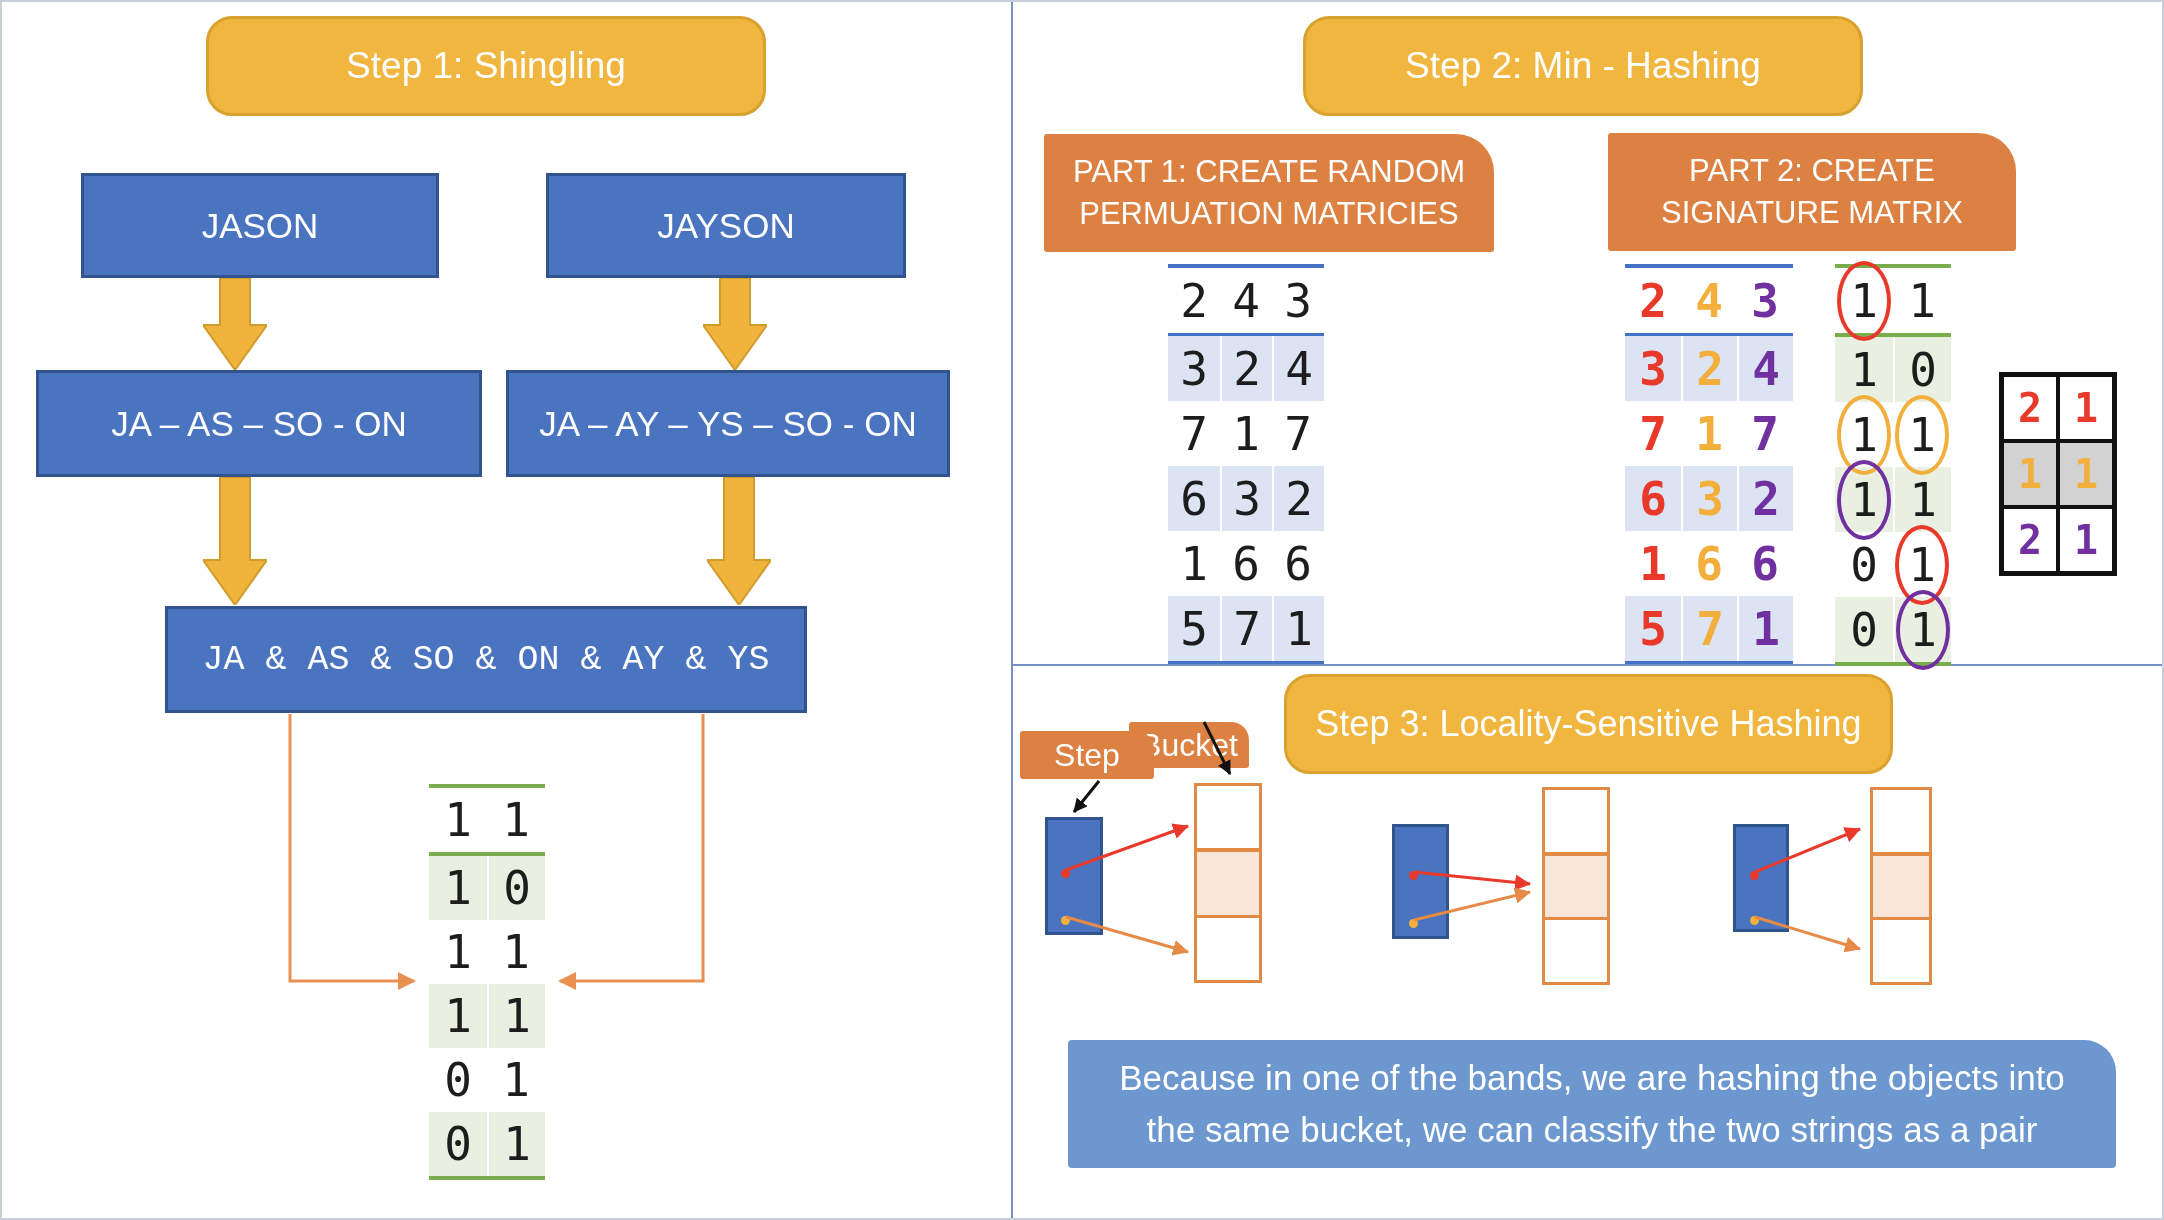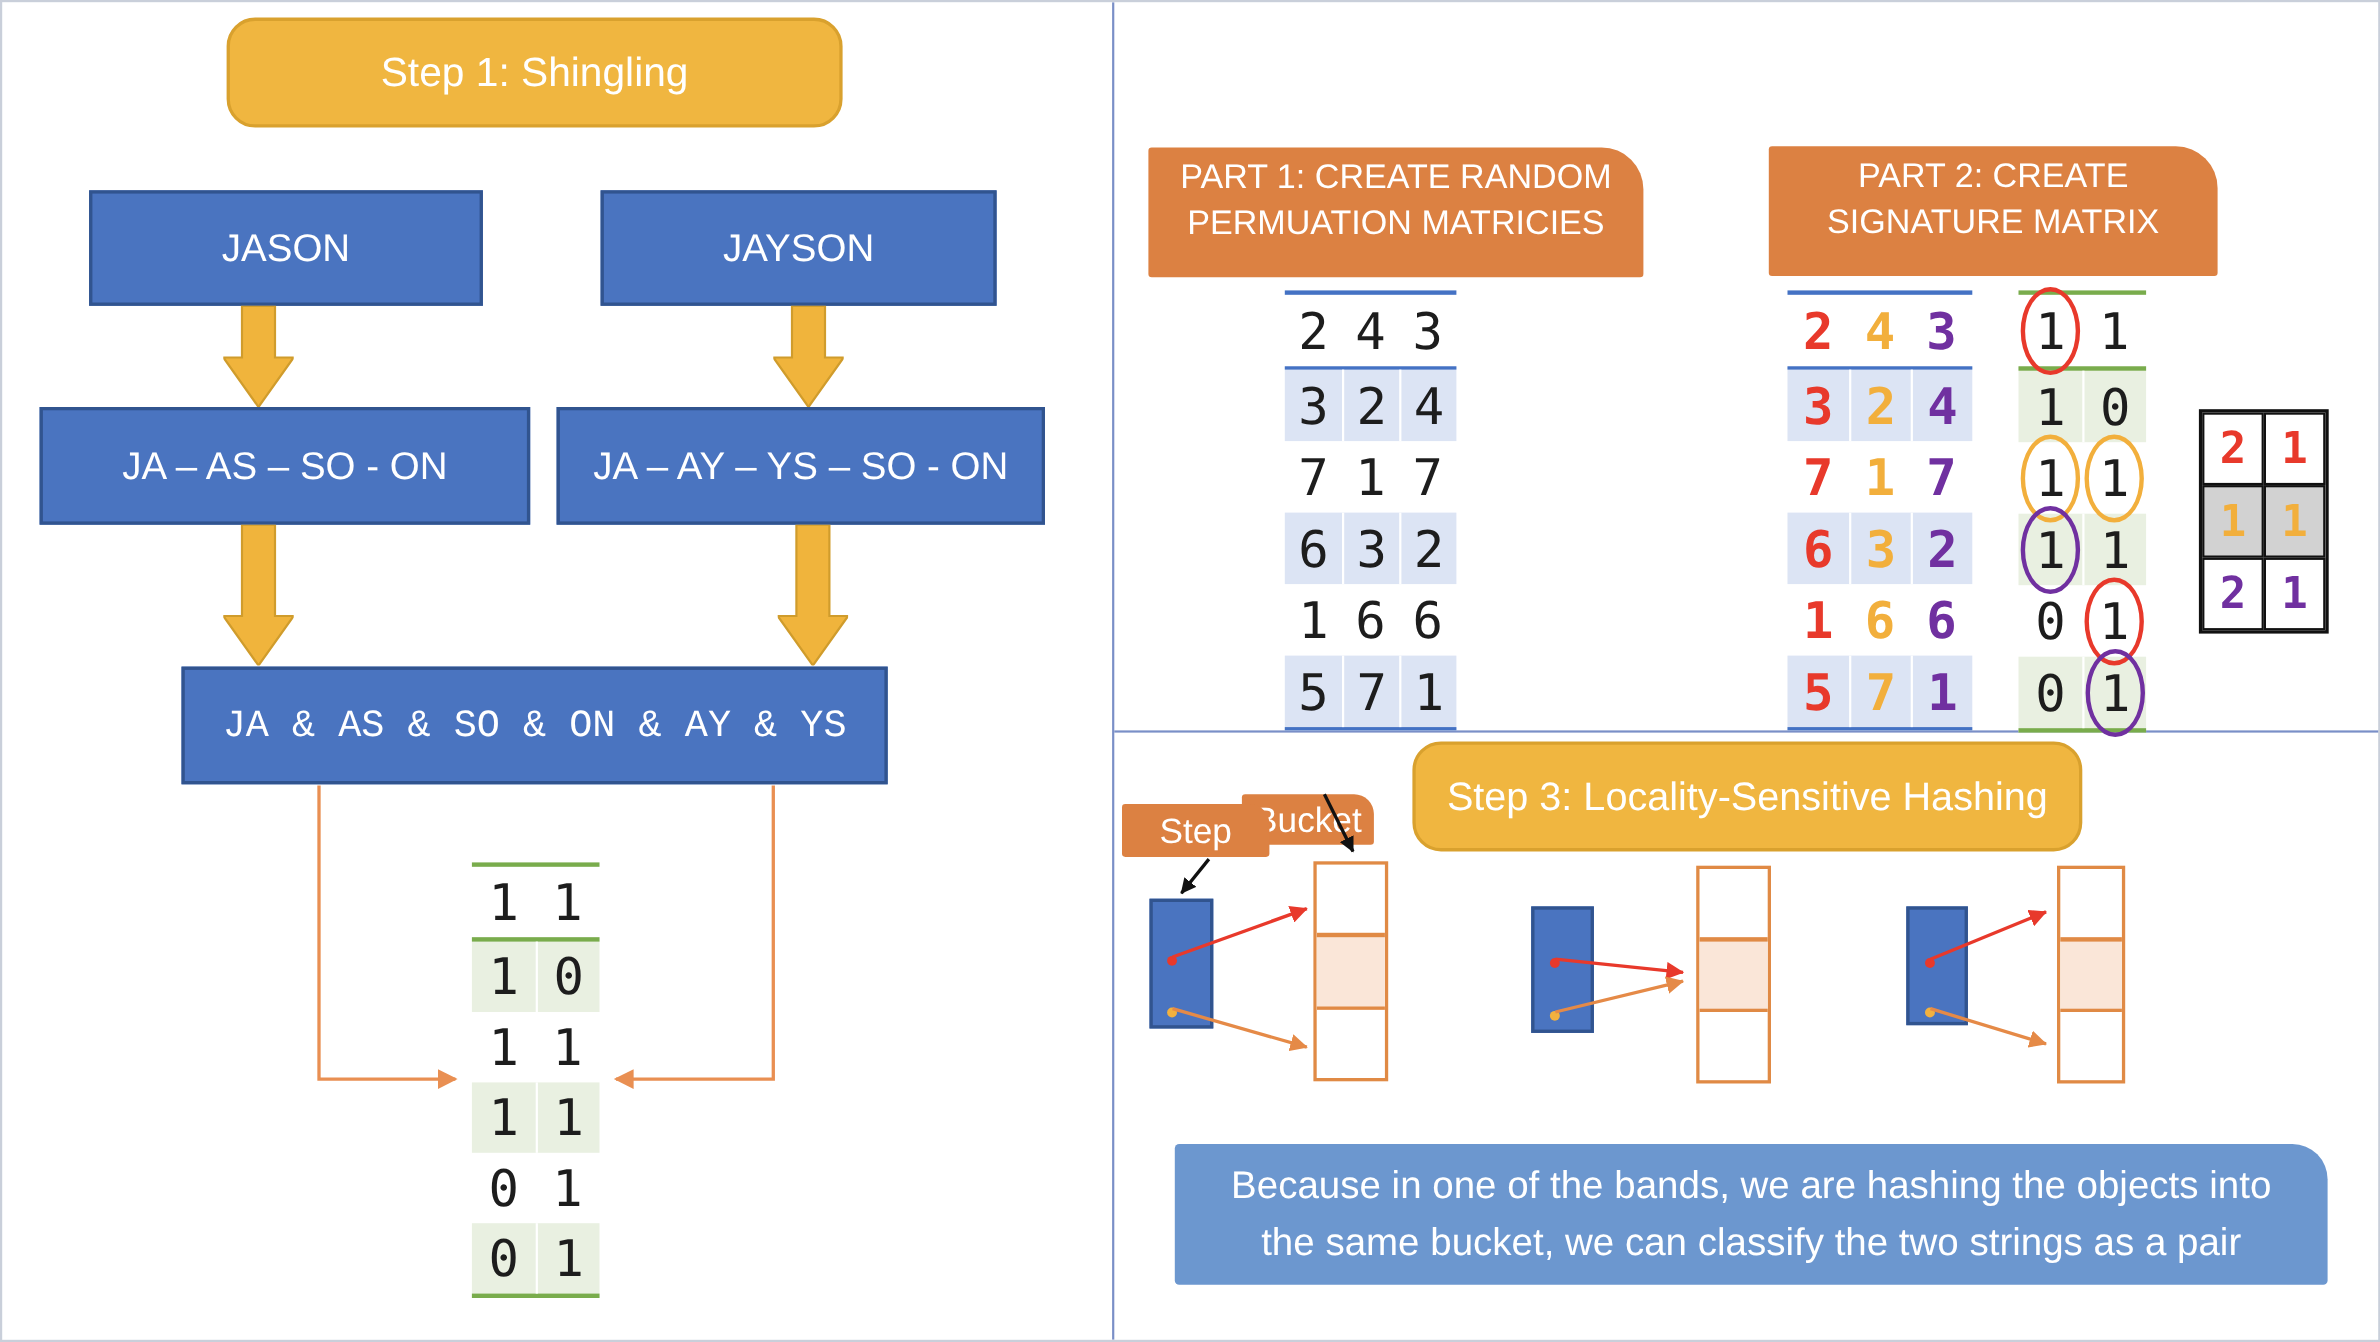--- a/index.html
+++ b/index.html
@@ -4,21 +4,21 @@
 <style>
   html,body{margin:0;padding:0;background:#ffffff;font-family:"Liberation Sans",sans-serif;}
   .slide{position:relative;width:2164px;height:1220px;background:#ffffff;border:2px solid #C9CFDA;box-sizing:border-box;overflow:hidden;}
   .abs{position:absolute;box-sizing:border-box;}
 
   
   .ybox{background:#F0B640;border:3px solid #D9A12E;border-radius:26px;color:#fff;
         display:flex;align-items:center;justify-content:center;font-size:37px;text-align:center;}
   .bluebox{background:#4A74C0;border:3px solid #31548F;color:#fff;
         display:flex;align-items:center;justify-content:center;font-size:35px;text-align:center;}
-  .obox{background:#DC8142;color:#fff;display:flex;justify-content:center;
+  .obox{background:#DC8142;color:#fff;display:flex;align-items:center;justify-content:center;
         text-align:center;font-size:31px;line-height:1.35;border-radius:3px 38px 3px 3px;padding:6px 14px;}
   .olabel{background:#DC8142;color:#fff;display:flex;align-items:center;justify-content:center;
         font-size:32px;border-radius:3px 18px 3px 3px;}
   .divider{background:#7A8FC7;}
   .conclusion{background:#6C97CF;color:#fff;display:flex;align-items:center;justify-content:center;
         text-align:center;font-size:35px;line-height:1.5;border-radius:4px 32px 4px 4px;padding:0 32px;}
 
   
   .mtx{display:flex;flex-direction:column;}
   .trow{display:flex;}
@@ -119,20 +119,23 @@
       <div class="trow">
         <div class="tcell">0</div>
         <div class="tcell">1</div>
       </div>
       <div class="trow shaded rlast">
         <div class="tcell">0</div>
         <div class="tcell">1</div>
       </div>
     </div>
 
+  <div class="abs ybox" style="left:1301px;top:14px;width:560px;height:100px;">
+    <span>Step 2: Min - Hashing</span>
+  </div>
 
   <div class="abs obox" style="left:1042px;top:132px;width:450px;height:118px;">
     <span>PART 1: CREATE RANDOM PERMUATION MATRICIES</span>
   </div>
   <div class="abs obox" style="left:1606px;top:131px;width:408px;height:118px;">
     <span>PART 2: CREATE SIGNATURE MATRIX</span>
   </div>
 
   <div class="abs mtx blue m-part1" style="left:1166px;top:262px;">
       <div class="trow r0">

